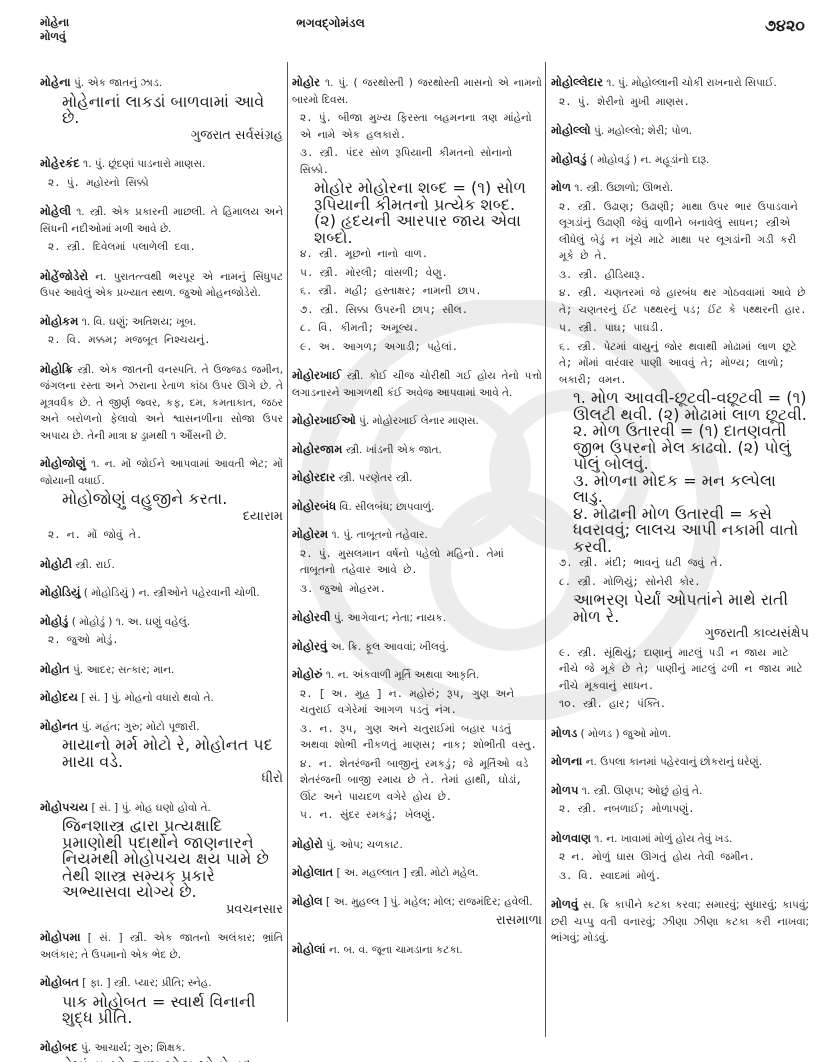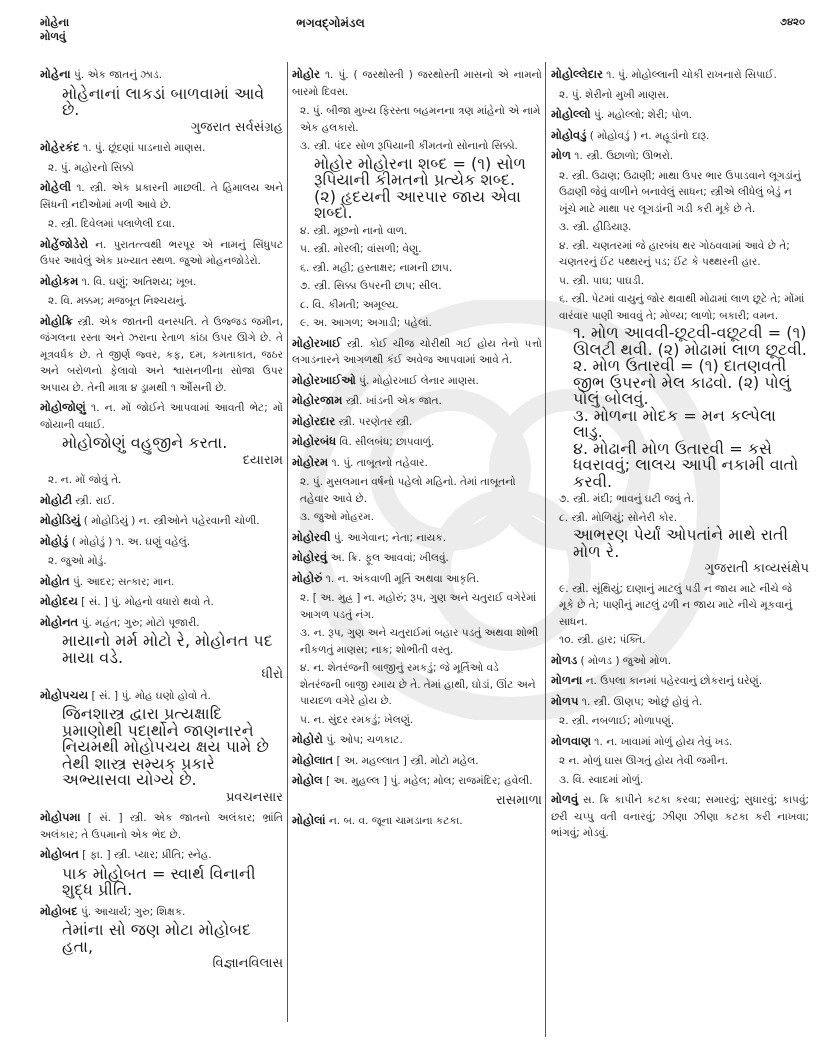--- a/index.html
+++ b/index.html
@@ -7,33 +7,33 @@
     width: 825px; height: 1062px; background: #ffffff; color: #1a1a1a;
     font-family: "DejaVu Sans", sans-serif; position: relative; overflow: hidden;
   }
   .watermark {
     position: absolute; left: 300px; top: 300px; width: 420px; height: 420px;
     pointer-events: none; opacity: 0.07;
   }
   .header { position: absolute; top: 14px; left: 0; width: 825px; height: 34px; }
   .guide { position: absolute; left: 40px; top: 2px; font-size: 11px; font-weight: bold; line-height: 14px; }
   .title { position: absolute; left: 0; width: 661px; top: 2px; text-align: center; font-size: 12px; font-weight: bold; }
-  .pageno { position: absolute; right: 20px; top: 2px; font-size: 10px; font-weight: bold; }
+  .pageno { position: absolute; right: 20px; top: 2px; font-size: 16px; font-weight: bold; }
   .col {
     position: absolute; top: 62px; font-size: 10.5px; line-height: 16.5px;
   }
   .col1 { left: 40px; width: 243px; }
   .col2 { left: 292px; width: 250px; }
   .col3 { left: 551px; width: 258px; }
   .rule { position: absolute; top: 62px; width: 1px; background: #555; }
   .rule1 { left: 287px; height: 960px; }
   .rule2 { left: 545px; height: 975px; }
-  .entry { margin: 4px 0 3px 0; text-align: justify; }
+  .entry { margin: 12px 0 3px 0; text-align: justify; }
   .hw { font-weight: bold; font-size: 11.5px; }
-  .sense { margin: 0 0 2px 8px; }
+  .sense { margin: 0 0 2px 8px; font-family: Liberation Mono, monospace; }
   .quote { margin: 0 0 0 22px; font-size: 16px; }
   .source { text-align: right; font-size: 13px; margin-bottom: 3px; }
 </style>
 </head>
 <body>
 
 <svg class="watermark" viewBox="0 0 420 420">
   <circle cx="210" cy="210" r="200" fill="none" stroke="#000" stroke-width="26"></circle>
   <circle cx="150" cy="170" r="70" fill="none" stroke="#000" stroke-width="22"></circle>
   <circle cx="270" cy="170" r="70" fill="none" stroke="#000" stroke-width="22"></circle>

